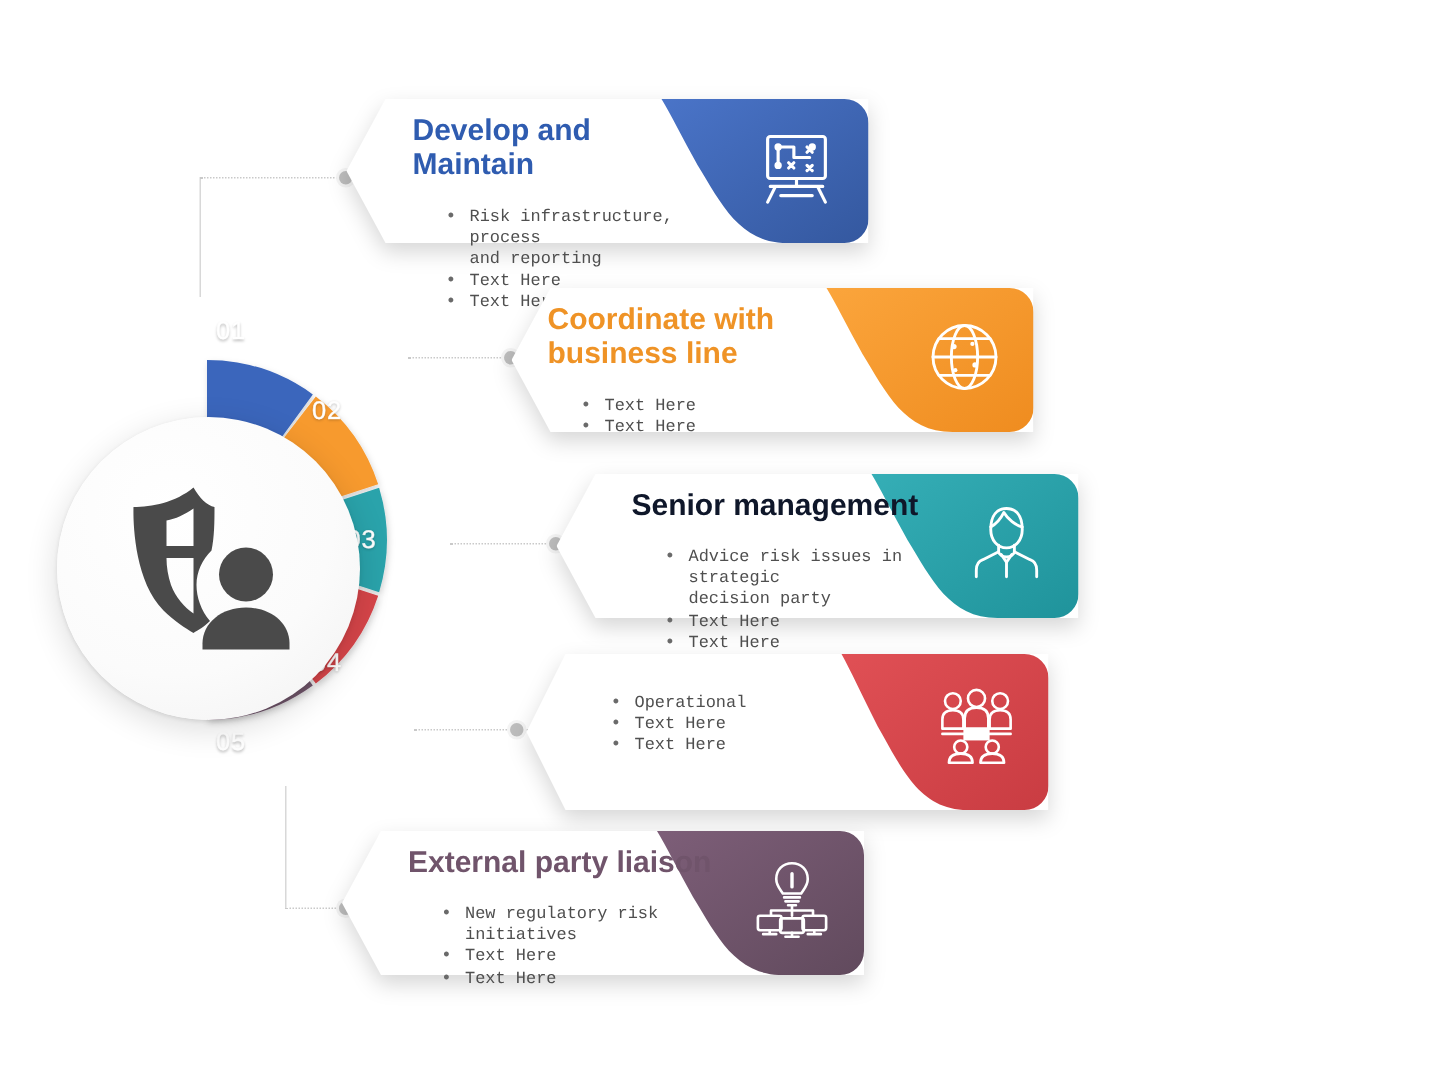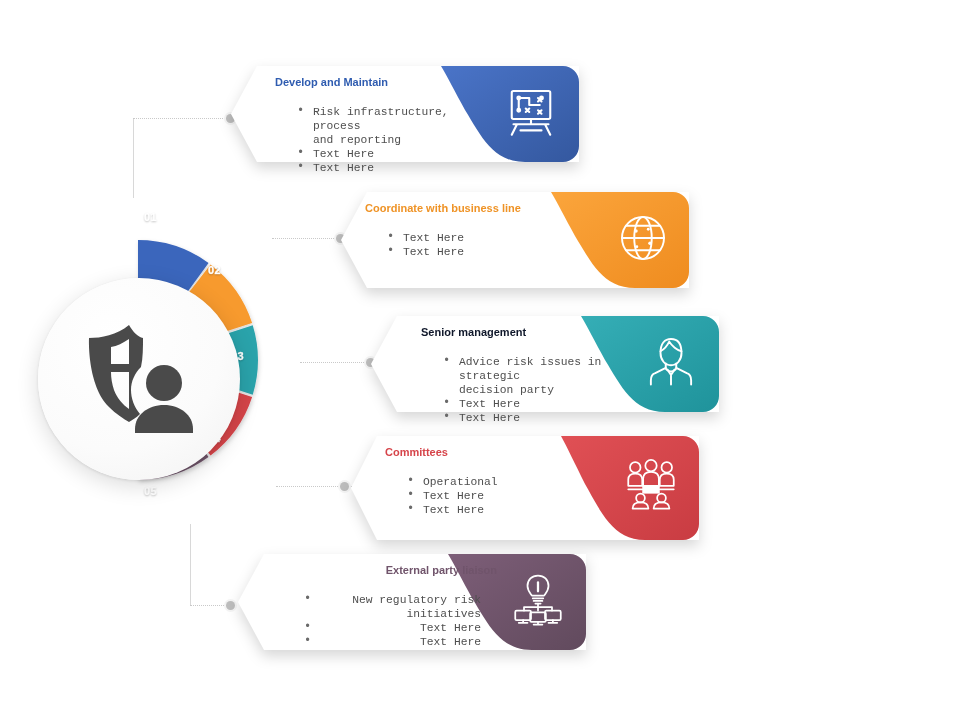--- a/index.html
+++ b/index.html
@@ -16,21 +16,21 @@
   .diagram{position:absolute;left:0;top:0;width:780px;height:720px;}
   .conn-dot{position:absolute;width:9px;height:9px;border-radius:50%;
             background:#bdbdbd;box-shadow:0 0 0 2px #f4f4f4;}
   .conn-h{position:absolute;height:0;border-top:1px dotted #c9c9c9;}
   .conn-v{position:absolute;width:0;border-left:1px solid #d8d8d8;}
 
   
   .donut-wrap{position:absolute;left:18px;top:160px;width:330px;height:400px;}
   .donut-svg{position:absolute;left:0;top:0;}
   .seg-num{
-    position:absolute;color:#ffffff;font-size:11px;font-weight:700;
+    position:absolute;color:#ffffff;font-size:17px;font-weight:400;
     letter-spacing:.5px;
     text-shadow:0 1px 2px rgba(0,0,0,.28);
     -webkit-text-stroke:0.4px rgba(255,255,255,.75);
     pointer-events:none;
   }
 
   
   .center-circle{
     position:absolute;left:38px;top:278px;width:202px;height:202px;
     border-radius:50%;
@@ -46,21 +46,21 @@
     position:absolute;left:0;top:0;width:100%;height:100%;
     filter:drop-shadow(0 6px 7px rgba(0,0,0,.16));
   }
   .card-white{
     position:absolute;left:0;top:0;width:100%;height:100%;
     background:#ffffff;
     clip-path:polygon(0 50%, 26px 0, 100% 0, 100% 100%, 26px 100%);
   }
   .swoosh{position:absolute;right:0;top:0;height:100%;}
   .card-text{position:absolute;top:10px;}
-  .card-title{font-size:11px;font-weight:700;margin:0 0 3px 0;line-height:1.15;}
+  .card-title{font-size:20px;font-weight:700;margin:0 0 3px 0;line-height:1.15;}
   .bullets{list-style:none;margin:16px;padding:0;font-family:Liberation Mono, monospace;}
   .bullets li{
     position:relative;font-size:11.3px;color:#4f4f4f;line-height:14.2px;
     padding-left:22px;margin-bottom:0;white-space:pre-line;
   }
   .bullets li::before{
     content:"\2022";position:absolute;left:6px;top:-1px;color:#6a6a6a;font-size:12px;
   }
   .card-icon{position:absolute;width:56px;height:56px;}
 
@@ -244,21 +244,20 @@
             <linearGradient id="g4" x1="0" y1="0" x2="1" y2="1">
               <stop offset="0%" stop-color="#e05055"></stop>
                 <stop offset="100%" stop-color="#c93c42"></stop>
             </linearGradient>
           </defs>
           <path fill="url(#g4)" d="M12 0 L134 0 A16 16 0 0 1 150 16 L150 88 A16 16 0 0 1 134 104 L96 104
                    C64 104 52 76 36 48 C26 28 18 11 12 0 Z"></path>
         </svg>
       </div>
       <div class="card-text" style="left:34px;width:200px;">
-        <p class="card-title" style="color:#d6444a;">Committees</p>
         <ul class="bullets">
           <li>Operational</li>
           <li>Text Here</li>
           <li>Text Here</li>
         </ul>
       </div>
       <svg class="card-icon" viewBox="0 0 64 64" style="left:272px;top:20px;">
         <g fill="none" stroke="#ffffff" stroke-width="2" stroke-linecap="round" stroke-linejoin="round">
           <circle cx="14" cy="13" r="6"></circle>
             <circle cx="32" cy="11" r="6.5"></circle>
@@ -269,21 +268,21 @@
           <rect x="22" y="34" width="20" height="9" fill="#ffffff" stroke="none"></rect>
           <path d="M6 38 L22 38 M42 38 L58 38"></path>
           <circle cx="20" cy="48" r="5"></circle>
             <circle cx="44" cy="48" r="5"></circle>
           <path d="M11 60 C11 55 15 53 20 53 C25 53 29 55 29 60 Z"></path>
           <path d="M35 60 C35 55 39 53 44 53 C49 53 53 55 53 60 Z"></path>
         </g>
       </svg>
     </div>
 
-    <div class="card" style="left:238px;top:554px;width:348px;text-align:right;">
+    <div class="card" style="left:228px;top:554px;width:348px;">
       <div class="card-body">
         <div class="card-white"></div>
         <svg class="swoosh" width="150" height="96" viewBox="0 0 150 96">
           <defs>
             <linearGradient id="g5" x1="0" y1="0" x2="1" y2="1">
               <stop offset="0%" stop-color="#7d5e78"></stop>
                 <stop offset="100%" stop-color="#614a5d"></stop>
             </linearGradient>
           </defs>
           <path fill="url(#g5)" d="M12 0 L134 0 A16 16 0 0 1 150 16 L150 80 A16 16 0 0 1 134 96 L96 96

